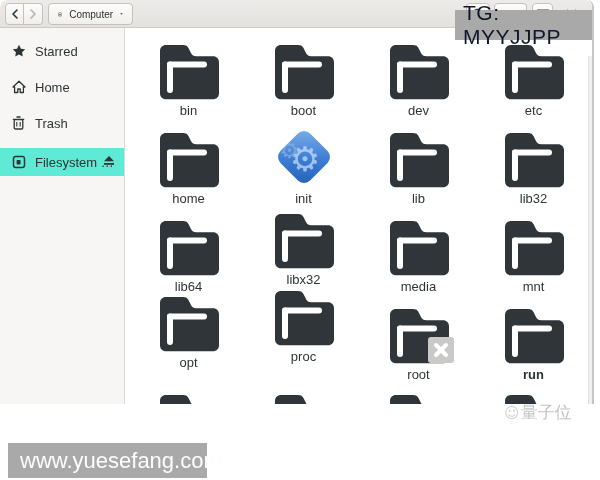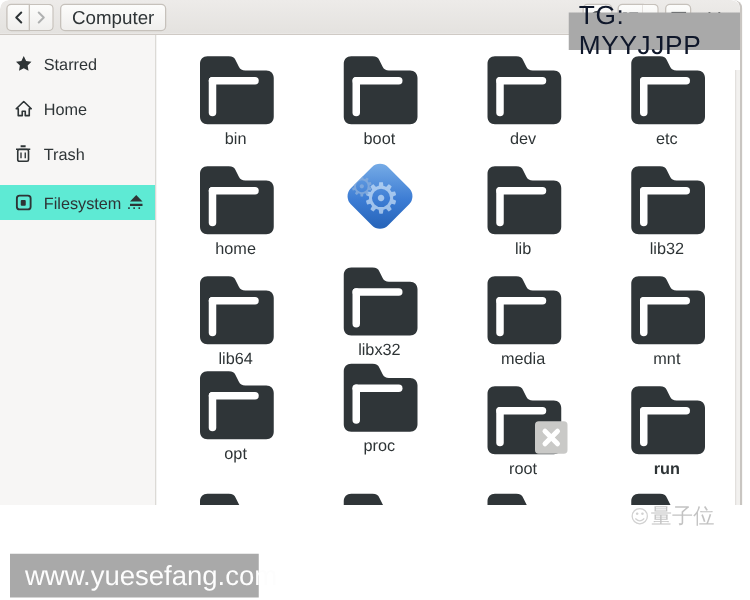--- a/index.html
+++ b/index.html
@@ -12,21 +12,21 @@
 
   .headerbar { position:absolute; left:0; top:0; width:100%; height:28px;
                background:linear-gradient(#edebe9,#e4e2df); border-bottom:1px solid #cfcac5;
                border-radius:7px 7px 0 0; }
   .hb-btn { position:absolute; top:3px; height:22px; background:linear-gradient(#fcfcfb,#f0efed);
             border:1px solid #c6c1bb; border-radius:4px; display:flex; align-items:center;
             justify-content:center; font-size:13px; color:#2e3436; cursor:default; }
   .hb-flat { position:absolute; top:3px; height:22px; display:flex; align-items:center; justify-content:center; }
   .joined-l { border-radius:4px 0 0 4px; }
   .joined-r { border-radius:0 4px 4px 0; border-left:none; }
-  .pathbar { gap:7px; padding:0 9px; font-size:15px; }
+  .pathbar { gap:7px; padding:0 9px; font-size:10px; }
   .disabled svg { opacity:.35; }
 
   
   .sidebar { position:absolute; left:0; top:28px; width:125px; height:376px;
              background:#f7f6f5; border-right:1px solid #dcdad6; }
   .side-item { position:relative; display:flex; align-items:center; gap:9px; height:26px;
                padding-left:11px; font-size:13px; color:#2e3436; margin-top:10px; }
   .side-item.selected { background:#5eead4; margin-top:12px; margin-bottom:2px; height:28px;text-align:right; }
   .side-item .s-icon { width:15px; height:15px; display:flex; align-items:center; justify-content:center; }
   .side-item .eject { position:absolute; right:9px; top:7px; }
@@ -233,20 +233,21 @@
             </div>
             <div class="f-label">home</div>
           </div>
           <div class="file-item" style="left: 115px; top: 88px;">
             <div class="init-wrap">
               <div class="diamond">
                 <span class="gear gear1">⚙</span>
                 <span class="gear gear2">⚙</span>
               </div>
             </div>
+            <div class="f-label">init</div>
           </div>
           <div class="file-item" style="left: 230px; top: 88px;">
             <div class="f-icon">
               <svg width="64" height="58" viewBox="0 0 64 58">
                 <path d="M9 3 h17 c3 0 4.6 1.2 5.6 3.3 l2.5 5 c1 2 2.6 3 5.1 3 h16.8 c3.6 0 6 2.4 6 6 v31 c0 3.6 -2.4 6 -6 6 H9 c-3.6 0 -6 -2.4 -6 -6 V9 c0 -3.6 2.4 -6 6 -6 z" fill="#2f3538"></path>
                 <rect x="10" y="19.5" width="40" height="6" rx="3" fill="#ffffff"></rect>
                 <rect x="10" y="19.5" width="6" height="31.5" rx="3" fill="#ffffff"></rect>
               </svg>
             </div>
             <div class="f-label">lib</div>

